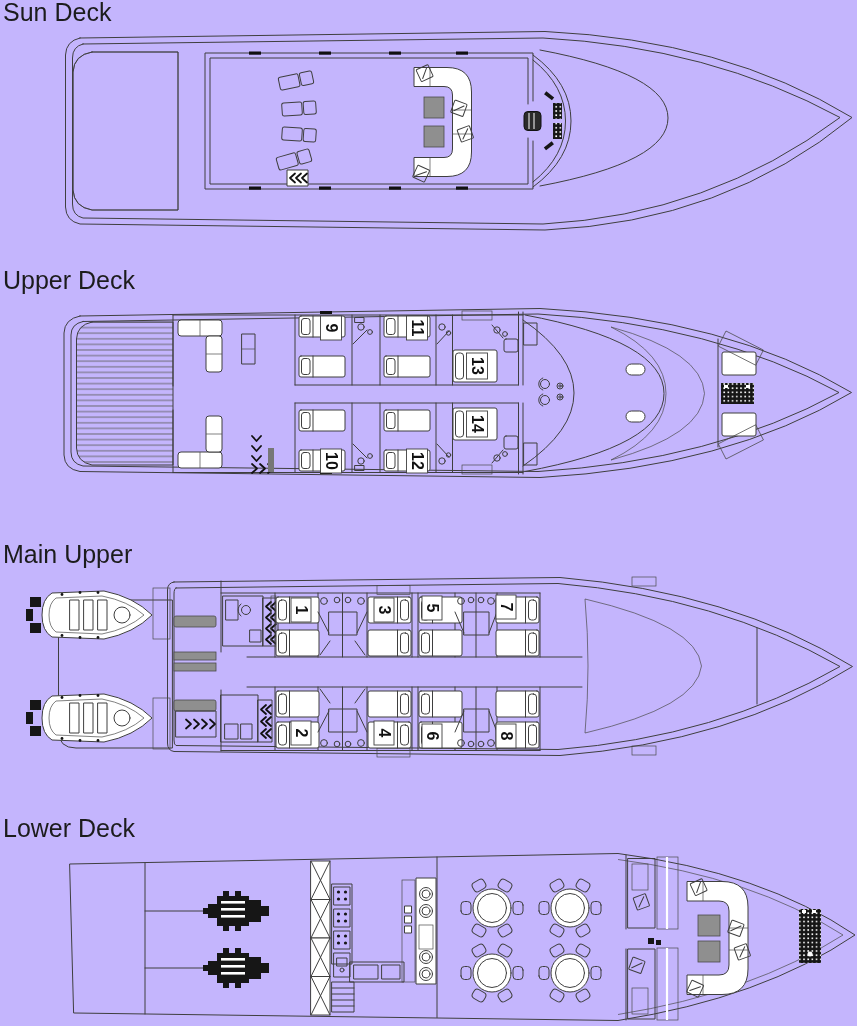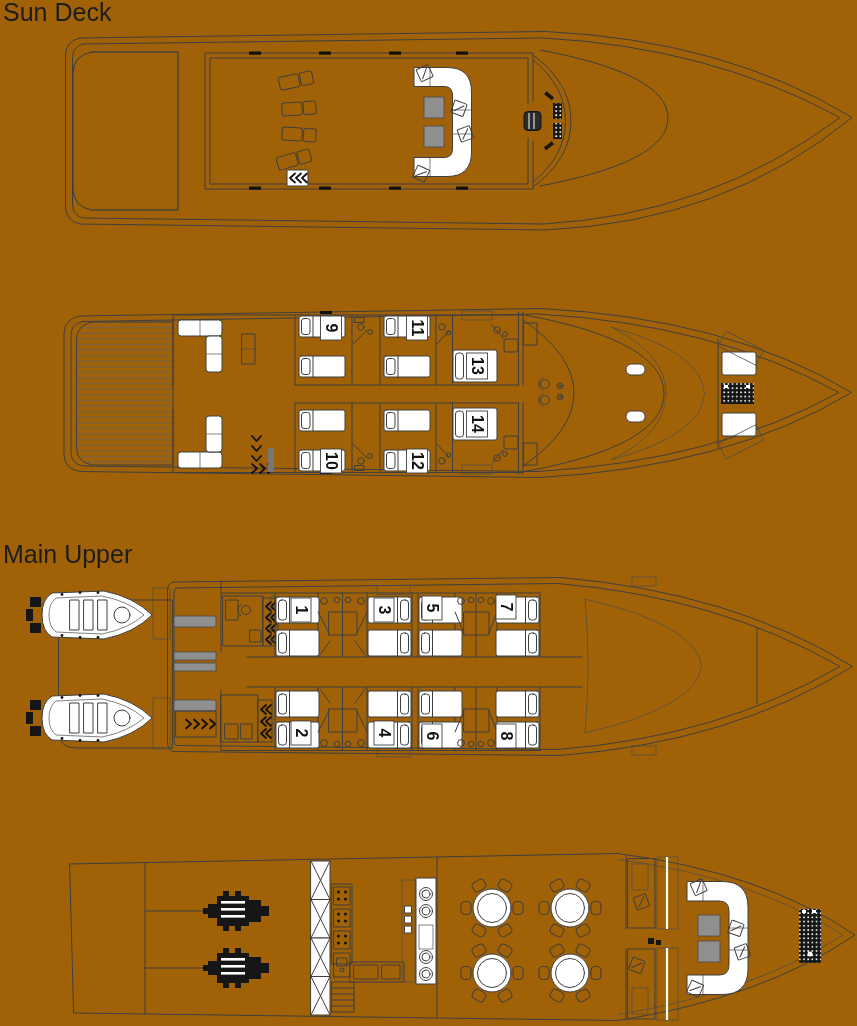--- a/index.html
+++ b/index.html
@@ -1,16 +1,16 @@
 <!DOCTYPE html>
 <html><head>
 <meta charset="utf-8">
 <style>
   html,body{margin:0;padding:0;background:#fff;}
-  .screen{position:relative;width:857px;height:1026px;background:#a16207;overflow:hidden;
+  .screen{position:relative;width:857px;height:1026px;background:#c4b5fd;overflow:hidden;
           font-family:"Liberation Sans",sans-serif;}
   .deck-label{position:absolute;left:3px;font-size:25px;line-height:28px;color:#1c1c1c;}
   svg.deck{position:absolute;left:0;display:block;}
   .s{fill:none;stroke:#3f3f3f;stroke-width:1;stroke-linejoin:round;stroke-linecap:round;}
   .st{fill:none;stroke:#4a4a4a;stroke-width:.7;}
   .sw{fill:#ffffff;stroke:#3f3f3f;stroke-width:1;stroke-linejoin:round;}
   .g{fill:#8f8f8f;stroke:#4a4a4a;stroke-width:.8;}
   .b{fill:#161616;stroke:none;}
   .badge{fill:#ffffff;stroke:#3f3f3f;stroke-width:.9;}
   .num{font-family:"Liberation Sans",sans-serif;font-weight:bold;font-size:16px;fill:#111;}
@@ -121,21 +121,23 @@
       <rect class="b" x="15" y="31" width="6" height="5"></rect>
         <rect class="b" x="27" y="31" width="6" height="5"></rect>
       <rect class="b" x="-5" y="13" width="5" height="6"></rect>
     </g>
   </defs>
 </svg>
 
 <div class="screen">
 
   <div class="deck-label" style="top:-2px">Sun Deck</div>
+  <div class="deck-label" style="top:266px">Upper Deck</div>
   <div class="deck-label" style="top:540px">Main Upper</div>
+  <div class="deck-label" style="top:814px">Lower Deck</div>
 
   <svg class="deck" style="top:26px" width="857" height="212" viewBox="0 26 857 212">
     <g>
       <path class="st" fill="url(#ph6)" stroke="none" d="M92,52 L178,52 L178,210 L92,210 Q74,207 73,190 L73,72 Q74,55 92,52 Z"></path>
       <path class="s" d="M92,52 L178,52 L178,210 L92,210 Q74,207 73,190 L73,72 Q74,55 92,52 Z"></path>
       <path class="s" d="M80,38 L545,31.5 Q725,40 852,117.5 Q725,222 545,230 L80,224 Q66,221 65.5,207 L65.5,55 Q66,41 80,38 Z"></path>
       <path class="s" d="M83,44 L543,38 Q710,47 840,117.5 Q710,215 543,224 L83,218 Q72.5,215.5 72.5,204 L72.5,58 Q72.5,46.5 83,44 Z"></path>
       <path class="s" d="M540,50 Q668,74 668,118 Q668,162 540,186"></path>
     </g>
     <g>

